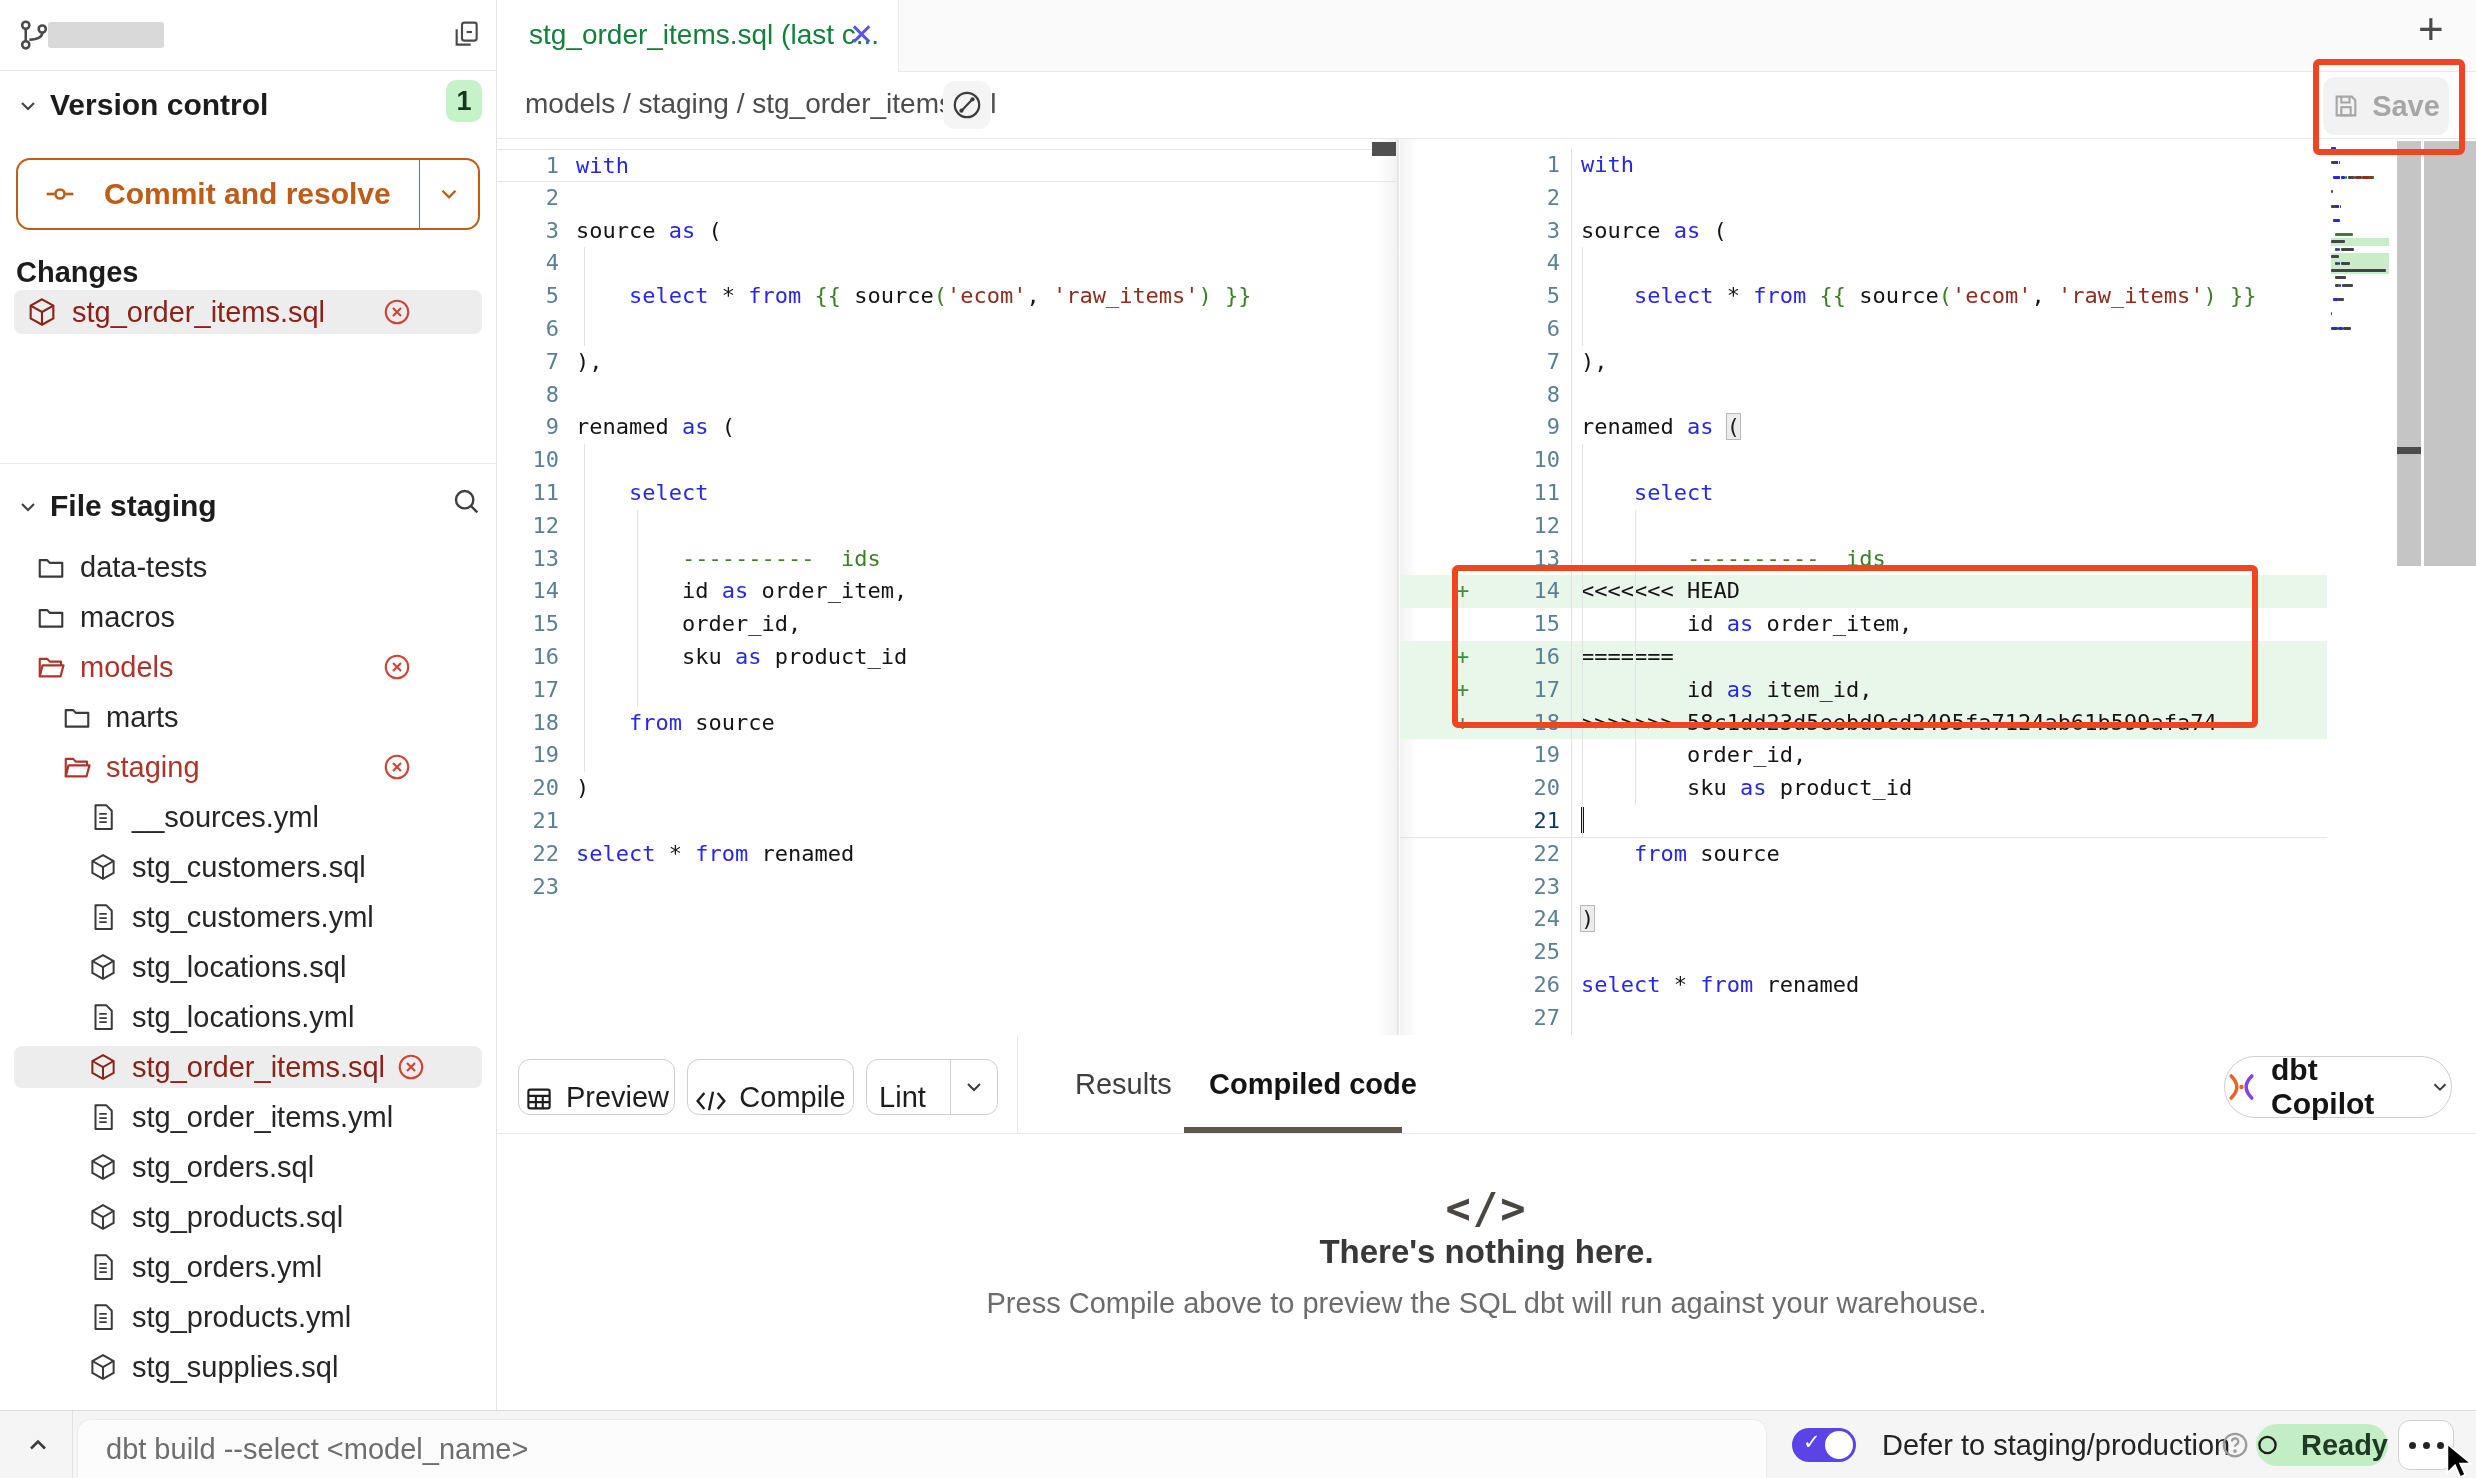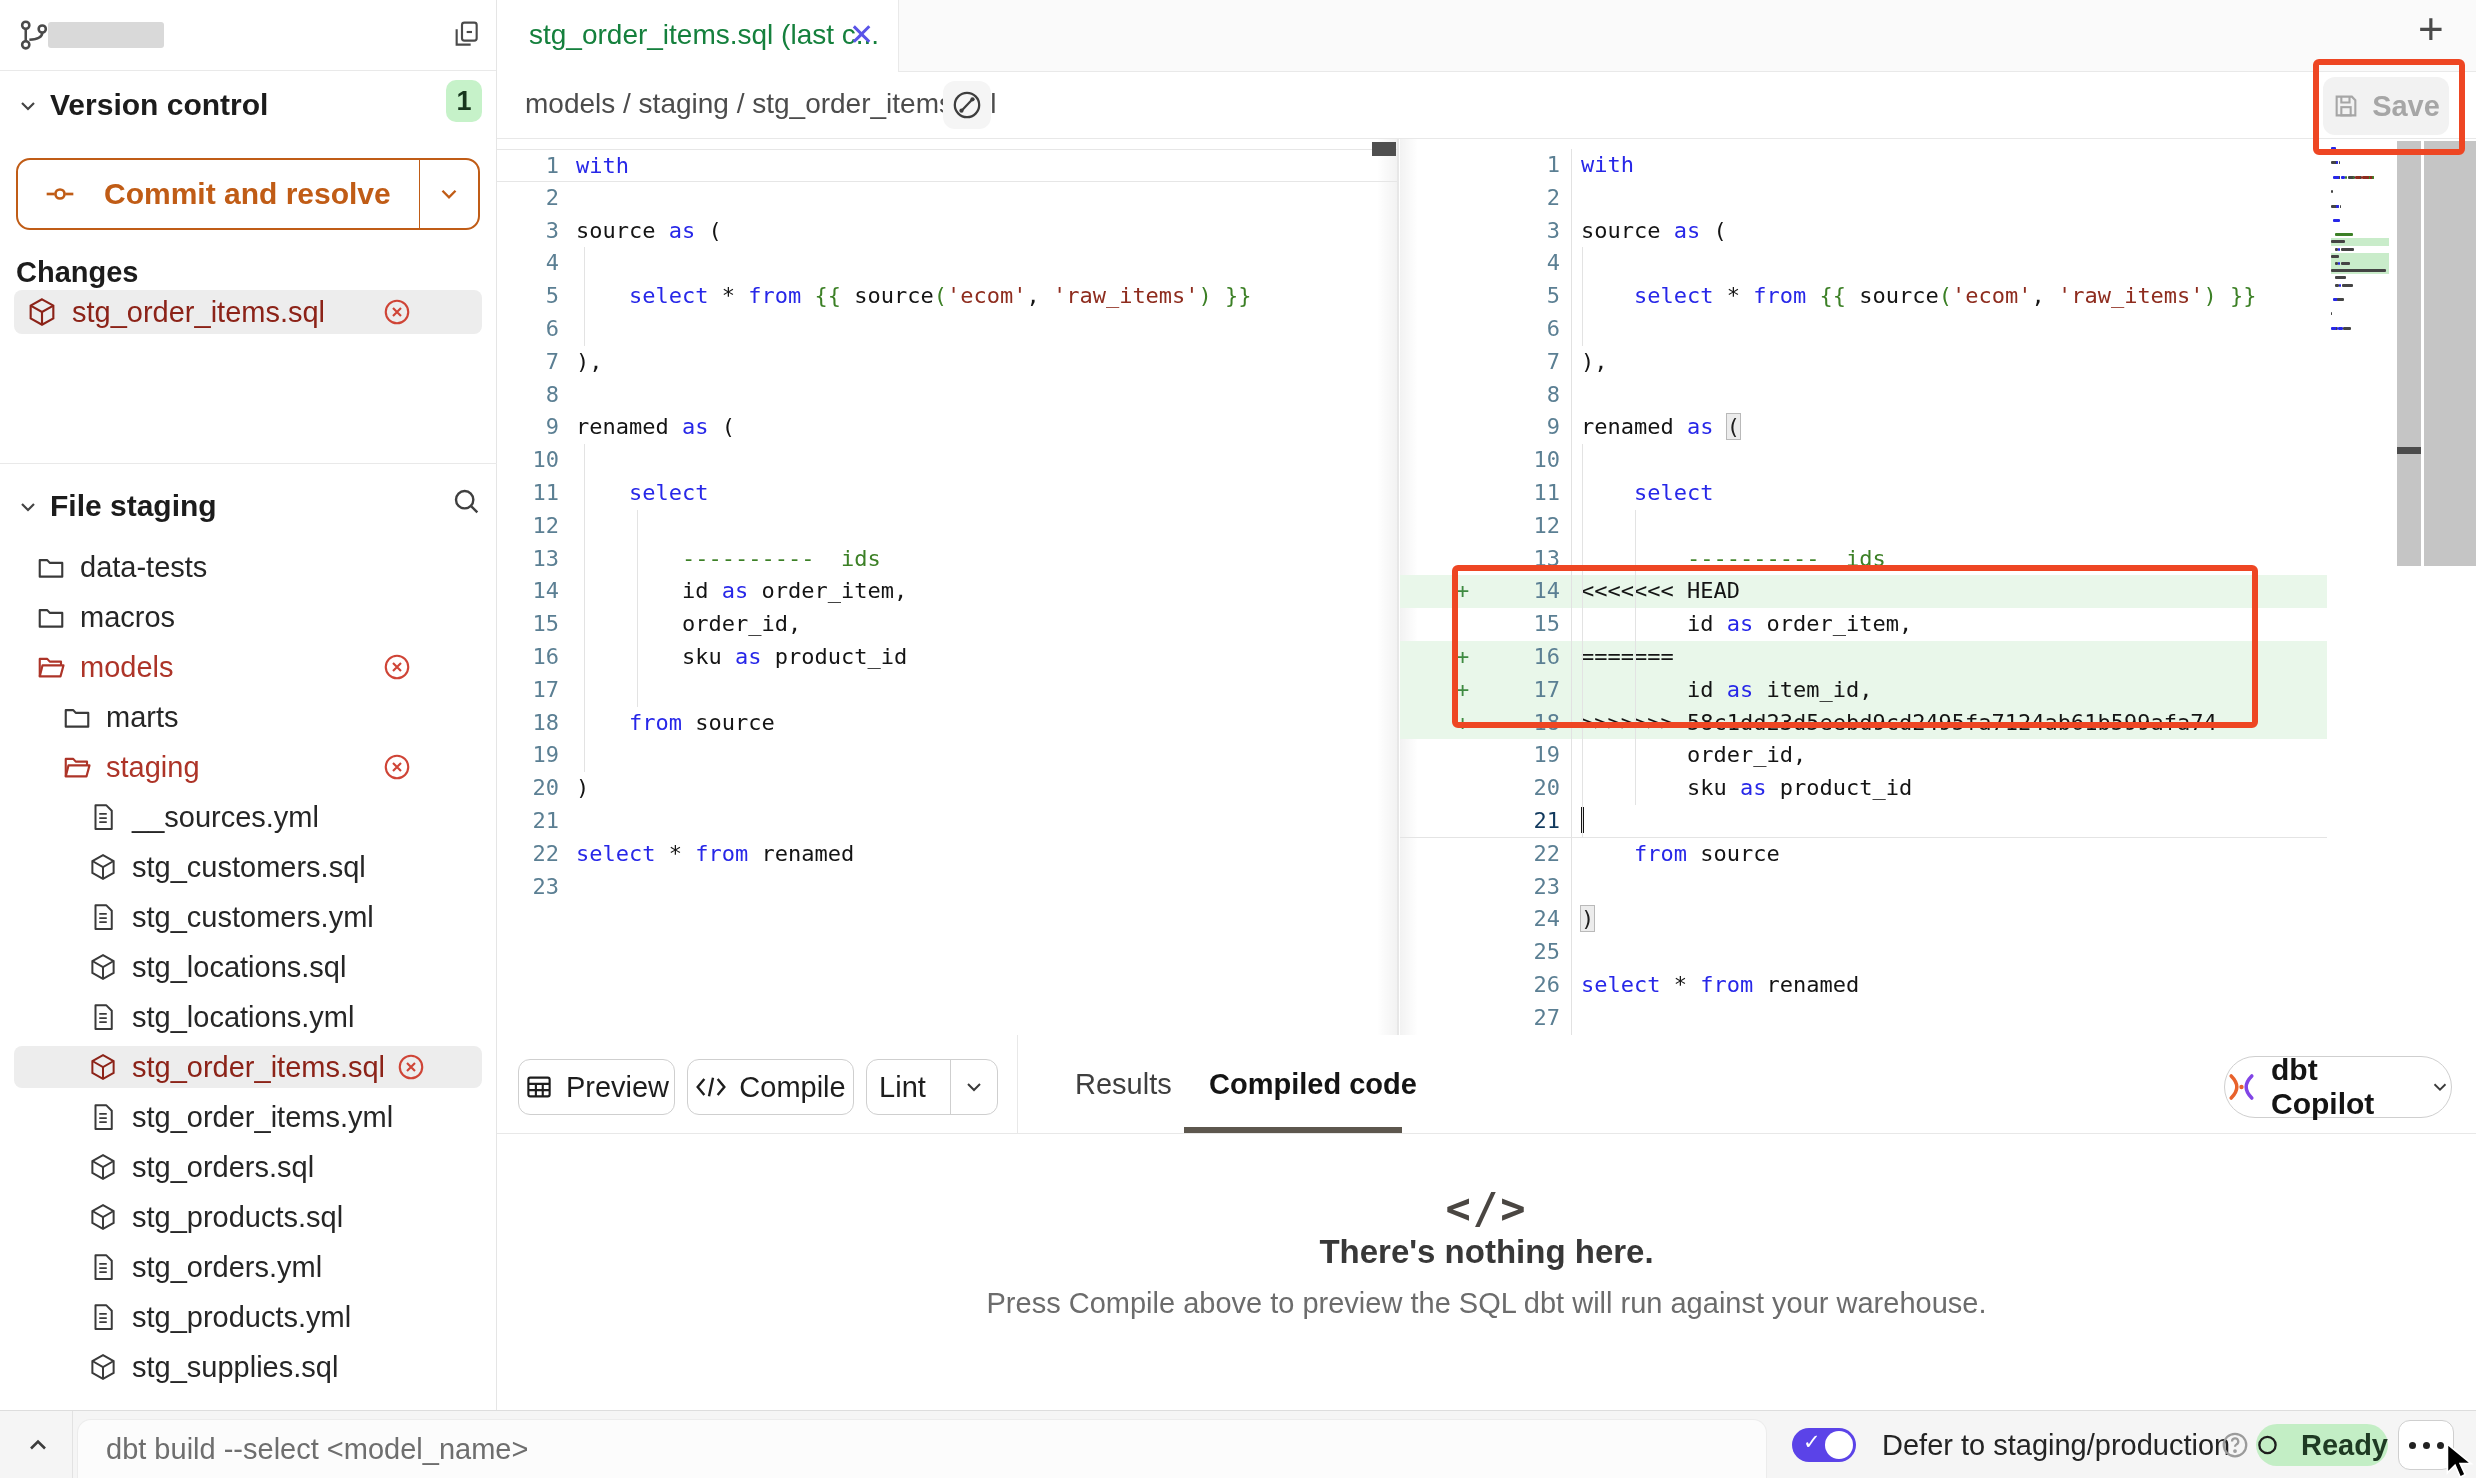--- a/index.html
+++ b/index.html
@@ -94,21 +94,21 @@
   .mm-row{position:relative;height:7.2px;}
   .mm-row.add{background:#c9ecca;}
   .mm-bar{position:absolute;top:2px;height:3px;border-radius:1px;}
   #track1{position:absolute;left:1900px;top:2px;width:24px;height:425px;background:#c5c5c5;}
   #track1 .thumb-line{position:absolute;left:0;top:306px;width:100%;height:7px;background:#4c4c4c;}
   #track2{position:absolute;left:1927px;top:2px;width:52px;height:425px;background:#c5c5c5;}
 
   
   #bottom-toolbar{position:absolute;left:497px;top:1035px;width:1979px;height:98px;background:#fff;border-bottom:1px solid #e8e8e8;box-sizing:content-box;}
   .tbtn{position:absolute;top:24px;height:56px;border:1.5px solid #cfcfcf;border-radius:12px;background:#fff;
-        display:flex;align-items:center;justify-content:center;gap:12px;font-size:29px;font-weight:500;color:#1d1d1d;cursor:pointer;box-sizing:border-box;}
+        display:flex;align-items:flex-end;justify-content:center;gap:12px;font-size:29px;font-weight:500;color:#1d1d1d;cursor:pointer;box-sizing:border-box;}
   #btn-preview{left:21px;width:157px;}
   #btn-compile{left:190px;width:167px;}
   #btn-lint{left:369px;width:132px;padding:0;}
   #lint-main{flex:1;text-align:center;}
   #lint-caret{width:46px;height:100%;border-left:1px solid #cfcfcf;display:flex;align-items:center;justify-content:center;}
   #tb-divider{position:absolute;left:520px;top:0;width:1px;height:98px;background:#e8e8e8;}
   .panel-tab{position:absolute;top:0;line-height:98px;font-size:29px;color:#3f3f3f;cursor:pointer;}
   #tab-results{left:578px;}
   #tab-compiled{left:712px;font-weight:600;color:#141414;}
   #compiled-underline{position:absolute;left:687px;top:92px;width:218px;height:6px;background:#5d574e;}

